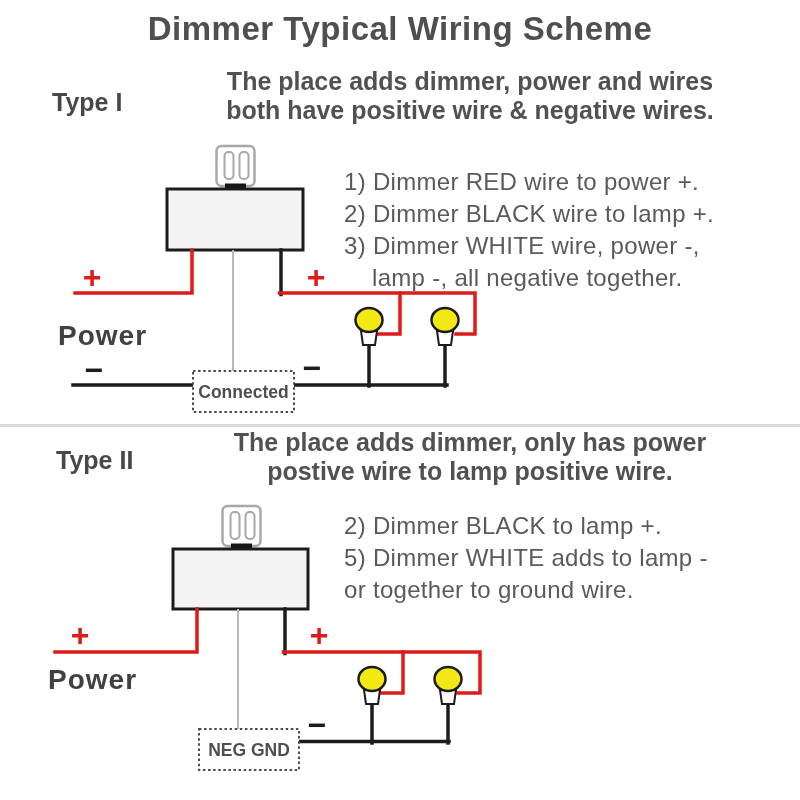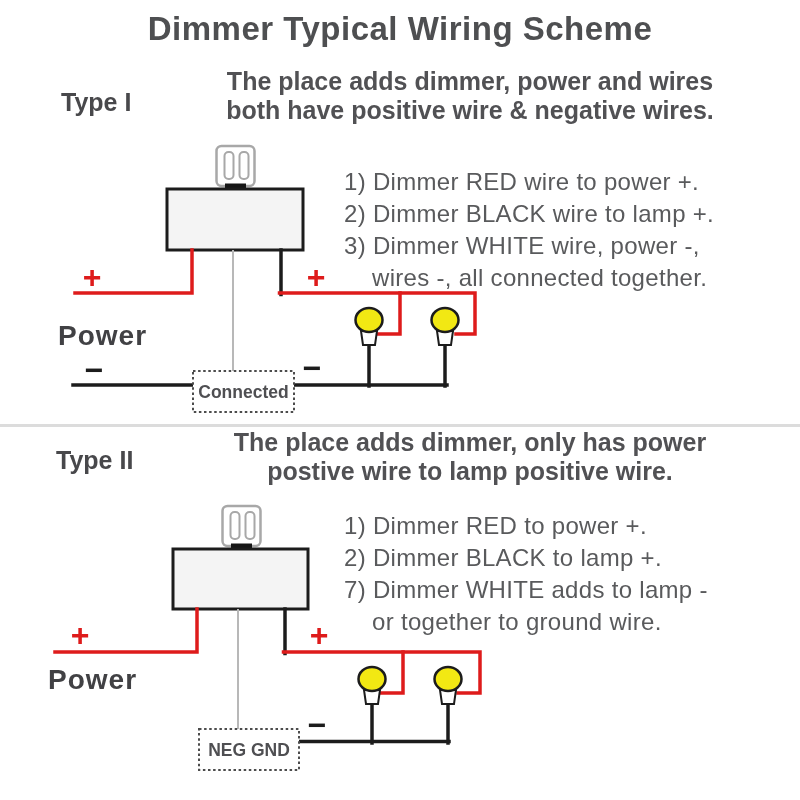--- a/index.html
+++ b/index.html
@@ -2,21 +2,21 @@
 <html><head>
 <meta charset="utf-8">
 <style>
   html,body {margin:0; padding:0; background:#ffffff;}
   body {font-family:"Liberation Sans", sans-serif;}
   .canvas {position:relative; width:800px; height:800px; background:#ffffff; overflow:hidden;}
 
   .title {position:absolute; top:10px; left:0; width:100%; text-align:center;
           font-size:33px; font-weight:bold; color:#4e4f51; letter-spacing:.5px;}
   .type-label {position:absolute; font-size:25px; font-weight:bold; color:#48484b;}
-  .type1-label {left:61px; top:88px;}
+  .type1-label {left:52px; top:88px;}
   .type2-label {left:56px; top:446px;}
   .subtitle {position:absolute; left:170px; width:600px; text-align:center;
              font-size:25px; font-weight:bold; color:#515154; line-height:29px;}
   .subtitle1 {top:67px;}
   .subtitle2 {top:428px;text-align:center;}
   .steps {position:absolute; left:344px; font-size:24px; color:#595a5c;
           line-height:32px; letter-spacing:.3px;}
   .steps1 {top:166px;}
   .steps2 {top:510px;}
   .steps div:nth-child(4) {padding-left:28px;}
@@ -50,21 +50,21 @@
 
   <div class="type-label type1-label">Type I</div>
   <div class="subtitle subtitle1">
     <div>The place adds dimmer, power and wires</div>
     <div>both have positive wire &amp; negative wires.</div>
   </div>
   <div class="steps steps1">
     <div>1) Dimmer RED wire to power +.</div>
     <div>2) Dimmer BLACK wire to lamp +.</div>
     <div>3) Dimmer WHITE wire, power -,</div>
-    <div>wires -, all connected together.</div>
+    <div>lamp -, all negative together.</div>
   </div>
 
   <svg class="svg1" width="560" height="292" viewBox="0 130 560 292">
 
     <g>
       <rect class="knob" x="216.5" y="146" width="38" height="40" rx="5"></rect>
       <rect class="knob-slot" x="224.5" y="152" width="9" height="27" rx="4"></rect>
       <rect class="knob-slot" x="239.5" y="152" width="9" height="27" rx="4"></rect>
       <rect x="225" y="183.5" width="21" height="7.5" fill="#161616"></rect>
       <rect class="dimmer-body" x="167" y="189" width="136" height="61"></rect>
@@ -101,23 +101,22 @@
   </svg>
 
   <div class="divider"></div>
 
   <div class="type-label type2-label">Type II</div>
   <div class="subtitle subtitle2">
     <div>The place adds dimmer, only has power</div>
     <div>postive wire to lamp positive wire.</div>
   </div>
   <div class="steps steps2">
-    <div>1) Dimmer RED to power +.</div>
     <div>2) Dimmer BLACK to lamp +.</div>
-    <div>7) Dimmer WHITE adds to lamp -</div>
+    <div>5) Dimmer WHITE adds to lamp -</div>
     <div>or together to ground wire.</div>
   </div>
 
   <svg class="svg2" width="560" height="300" viewBox="0 490 560 300">
 
     <g>
       <rect class="knob" x="222.5" y="506" width="38" height="40" rx="5"></rect>
       <rect class="knob-slot" x="230.5" y="512" width="9" height="27" rx="4"></rect>
       <rect class="knob-slot" x="245.5" y="512" width="9" height="27" rx="4"></rect>
       <rect x="231" y="543.5" width="21" height="7.5" fill="#161616"></rect>

